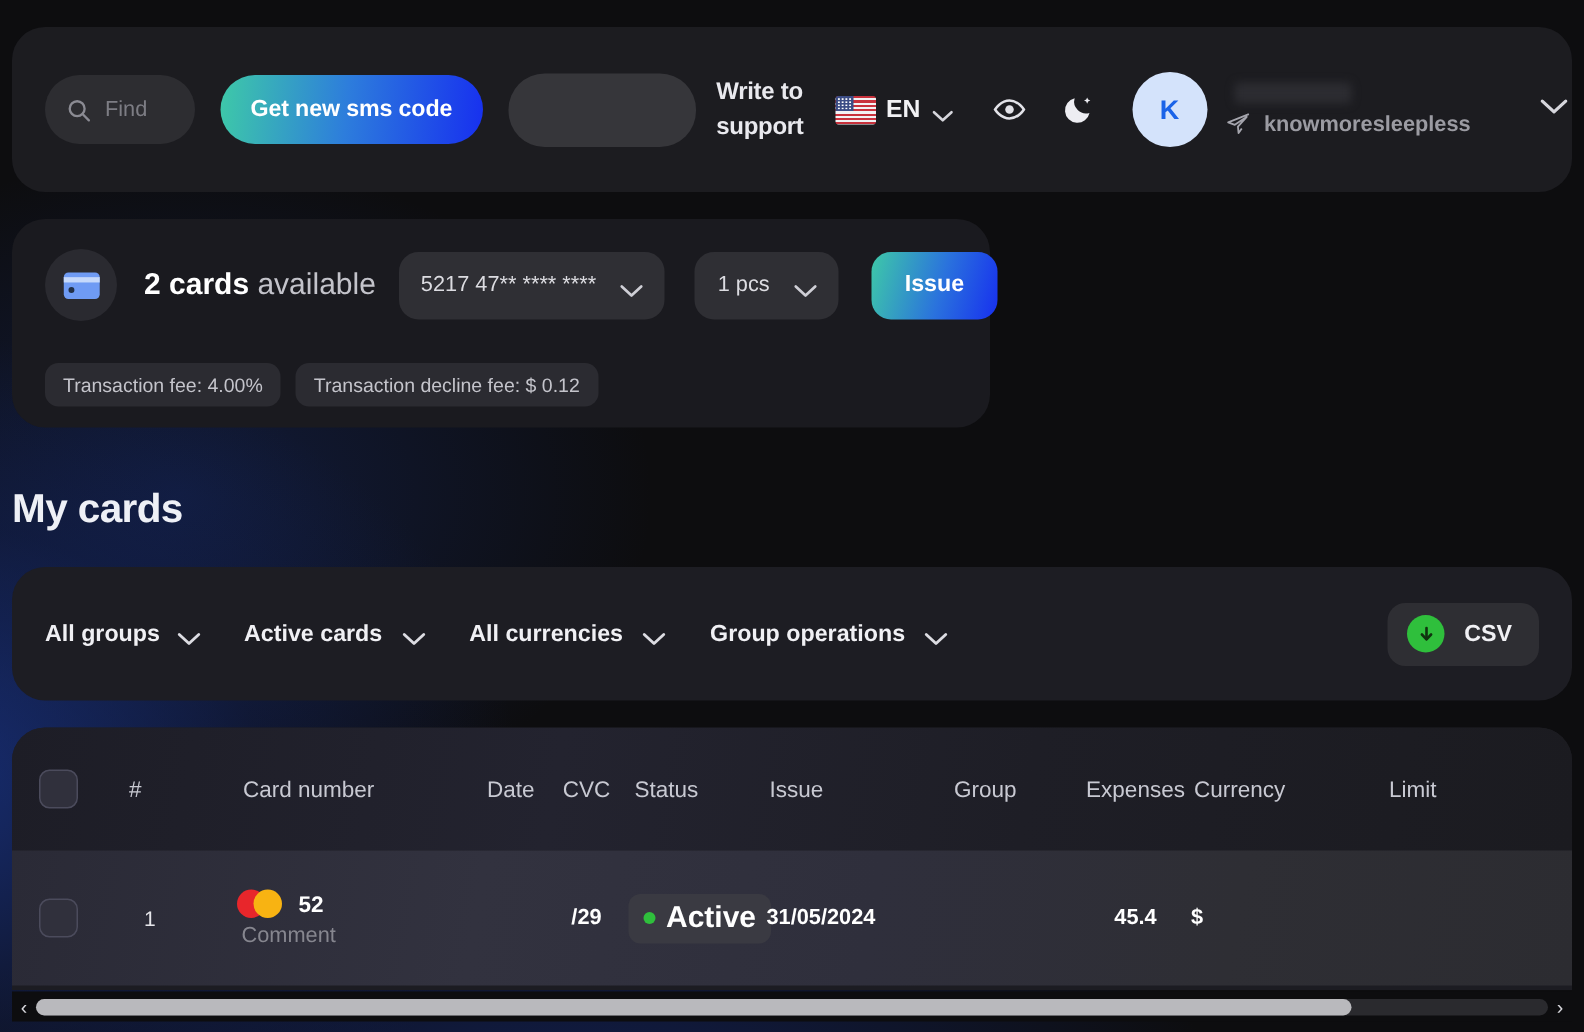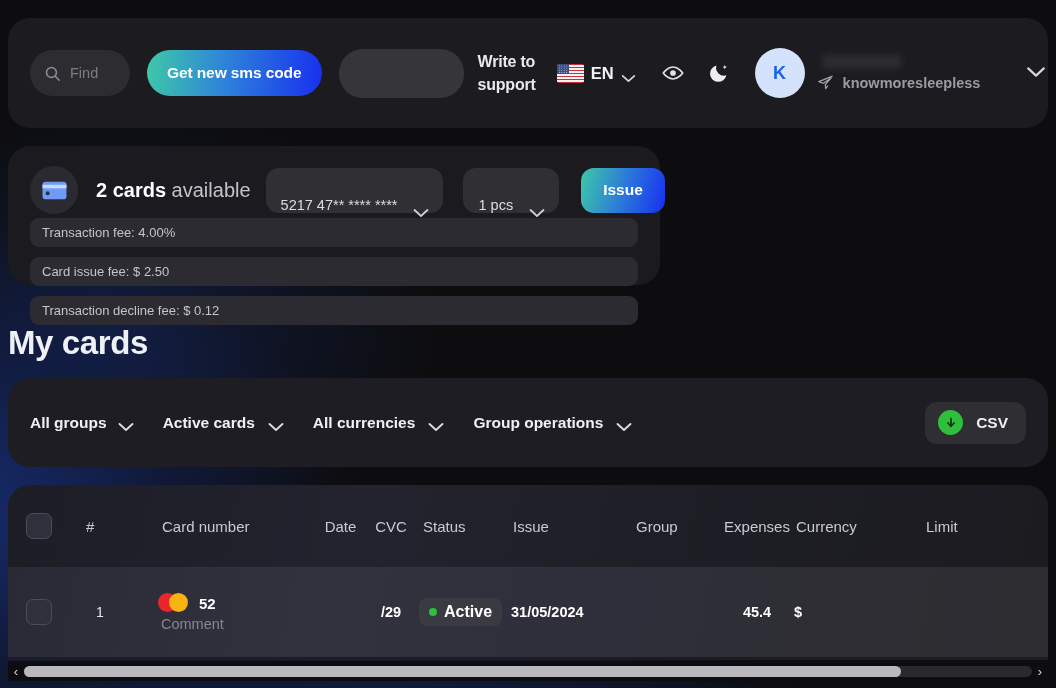--- a/index.html
+++ b/index.html
@@ -149,50 +149,50 @@
   .avail-text {
     margin-left: 18px;
     color: #c3c3ca; font-size: 20px;
     white-space: nowrap;
   }
   .avail-text b { color: #ffffff; font-weight: bold; }
   .sel {
     height: 45px;
     background: #2f2f34;
     border-radius: 13px;
-    display: flex; align-items: flex-end;
+    display: flex; align-items: center;
     padding: 0 15px; gap: 16px;
     cursor: pointer;
     white-space: nowrap;
   }
   .sel-card { margin-left: 15px; }
   .sel-qty  { margin-left: 20px; }
   .sel-text { color: #dcdce1; font-size: 14.5px; }
   .issue-btn {
     margin-left: 22px;
     height: 45px; padding: 0 22px;
     border: none; outline: none; border-radius: 13px;
     background: linear-gradient(105deg, #3ec9a8 0%, #2a72dd 55%, #1730ef 100%);
     color: #fff; font-size: 15.5px; font-weight: bold;
     font-family: "Liberation Sans", sans-serif;
     cursor: pointer;
   }
-  .fees { display: flex; gap: 10px; margin-top: 4px; flex-direction: column; }
+  .fees { display: flex; gap: 10px; margin-top: 28px; }
   .fee-pill {
     background: #2b2b31;
     border-radius: 9px;
     padding: 7px 12px;
     color: #c4c4cb; font-size: 13px;
     white-space: nowrap;
   }
 
   
   .page-title {
     position: absolute; left: 8px; top: 324px;
-    color: #eef0f6; font-size: 33px; font-weight: bold;
+    color: #eef0f6; font-size: 27px; font-weight: bold;
     letter-spacing: -0.4px;
   }
 
   
   .filter-bar {
     position: absolute; left: 8px; top: 378px;
     width: 1040px; height: 89px;
     background: #1d1d23;
     border-radius: 22px;
     display: flex; align-items: center;
@@ -279,21 +279,21 @@
   .mc-yel  { left: 11px; background: #f8b312; }
   .card-num { color: #ffffff; font-size: 15px; font-weight: bold; }
   .card-comment { color: #86868f; font-size: 14.5px; margin-top: 4px; margin-left: 3px; }
   .td.c-date  { color: #f0f0f4; font-weight: bold; font-size: 14.5px; }
   .status-pill {
     display: inline-flex; align-items: center; gap: 7px;
     background: #3a3a42; border-radius: 8px;
     padding: 5px 10px;
   }
   .dot { width: 8px; height: 8px; border-radius: 50%; background: #2fbf3c; flex: none; }
-  .status-txt { color: #ffffff; font-size: 16px; font-weight: bold; }
+  .status-txt { color: #ffffff; font-size: 20px; font-weight: bold; }
   .td.c-issue { padding-left: 6px; font-size: 14.5px; }
 
   
   .hscroll {
     position: absolute; left: 8px; bottom: 7px;
     width: 1040px; height: 20px;
     display: flex; align-items: center;
     background: #0d0d0f;
   }
   .sc-arrow { color: #d9d9de; font-size: 13px; width: 16px; text-align: center; cursor: pointer; }
@@ -407,21 +407,20 @@
               <polyline points="1.5,2 8,8 14.5,2"></polyline>
             </svg>
         </span>
       </div>
 
       <button class="issue-btn">Issue</button>
     </div>
 
     <div class="fees">
       <span class="fee-pill">Transaction fee: 4.00%</span>
-      <span class="fee-pill">Card issue fee: $ 2.50</span>
       <span class="fee-pill">Transaction decline fee: $ 0.12</span>
     </div>
   </div>
 
   <div class="page-title">My cards</div>
 
   <div class="filter-bar">
     <div class="filt">
       <span class="filt-label">All groups</span>
       <span class="chev">

